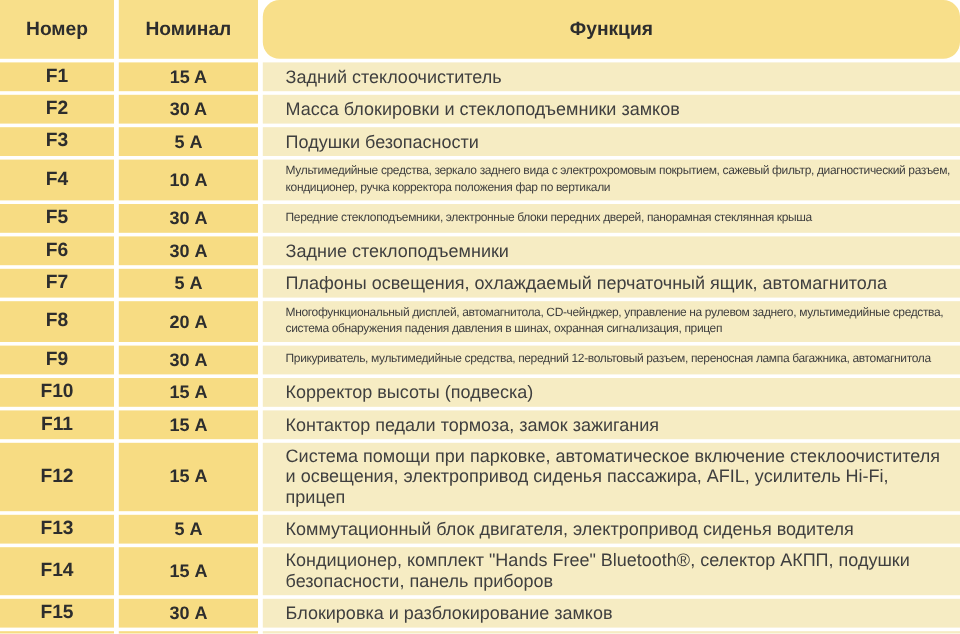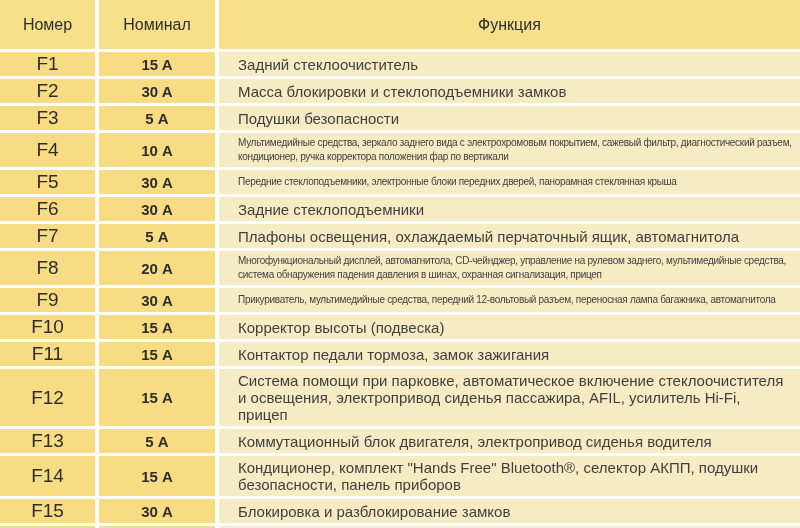--- a/index.html
+++ b/index.html
@@ -29,22 +29,22 @@
   }
   .cell {
     display: flex;
     align-items: center;
   }
   .c1 {
     width: 95px;
     flex: none;
     justify-content: center;
     background: var(--key-bg, #f7dc83);
-    font-weight: normal;
-    font-size: 19px;
+    font-weight: bold;
+    font-size: 16px;
     color: var(--text-dark, #2d2d2d);
   }
   .c2 {
     width: 116px;
     flex: none;
     justify-content: center;
     background: var(--key-bg, #f7dc83);
     font-weight: bold;
     font-size: 15px;
     color: var(--text-dark, #2d2d2d);
@@ -60,27 +60,28 @@
   .row.small .c3 {
     font-size: 10px;
     line-height: 14px;
     letter-spacing: -0.3px;
   }
   .row.header {
     min-height: 28px;
   }
   .row.header .cell {
     background: var(--header-bg, #f8df8a);
-    font-weight: normal;
+    font-weight: bold;
     font-size: 16px;
     color: var(--text-dark, #2d2d2d);
   }
   .row.header .c3 {
     justify-content: center;
     padding: 16px;
+    border-radius: 14px;
   }
   #table-body {
     display: contents;
   }
 </style>
 </head>
 <body>
 
 <div class="table">
   <div class="row header">

